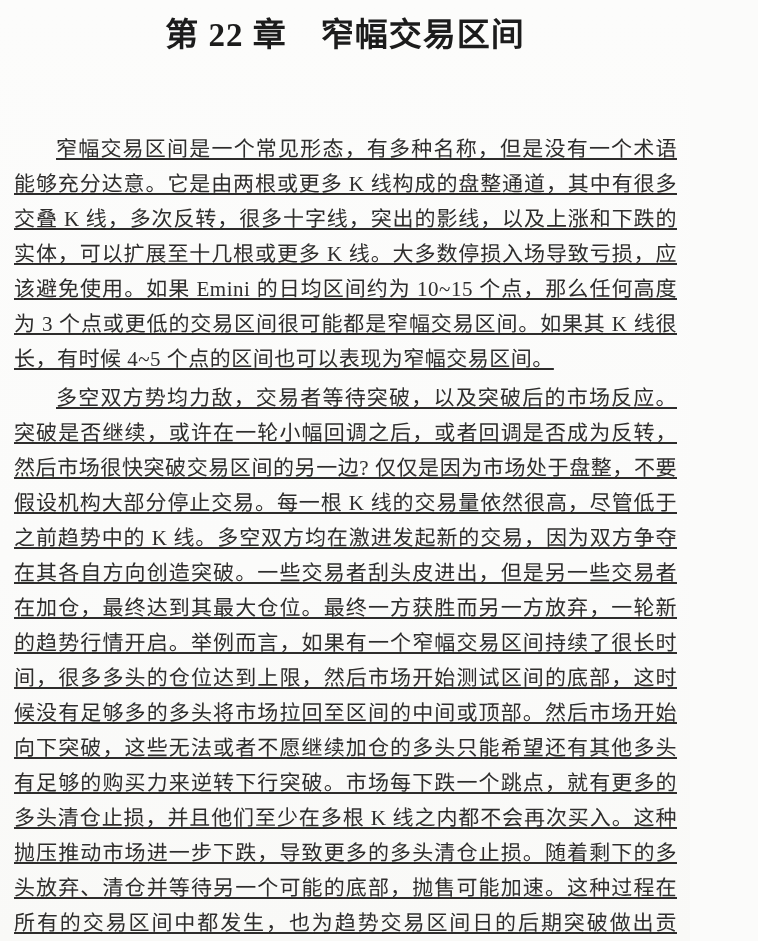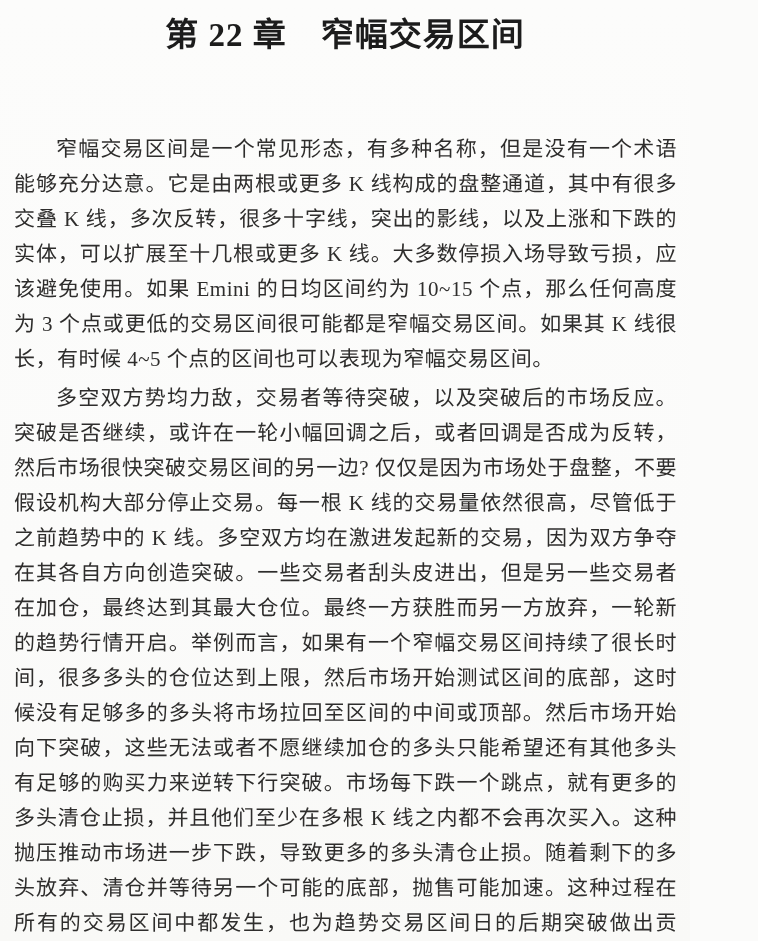--- a/index.html
+++ b/index.html
@@ -35,20 +35,21 @@
     color: #2e2d2c;
     font-size: 21px;
     line-height: 35px;
     text-align: justify;
     text-justify: inter-ideograph;
     letter-spacing: 0.5px;
   }
   .body-text p {
     margin: 0;
     text-indent: 2em;
+    text-decoration: underline;
   }
   .body-text p + p {
     margin-top: 4px;
   }
 </style>
 </head>
 <body>
 
 <div class="page">
   <h1 class="chapter-title">第 22 章　窄幅交易区间</h1>

